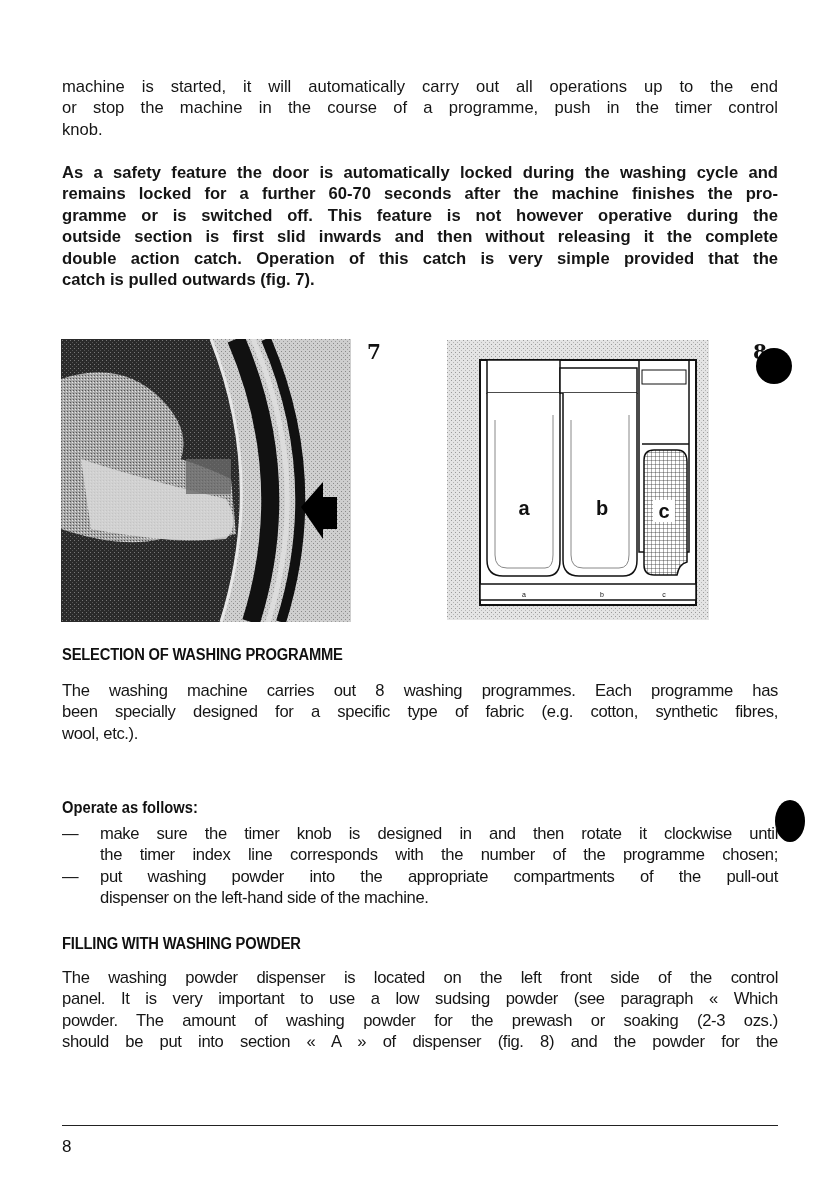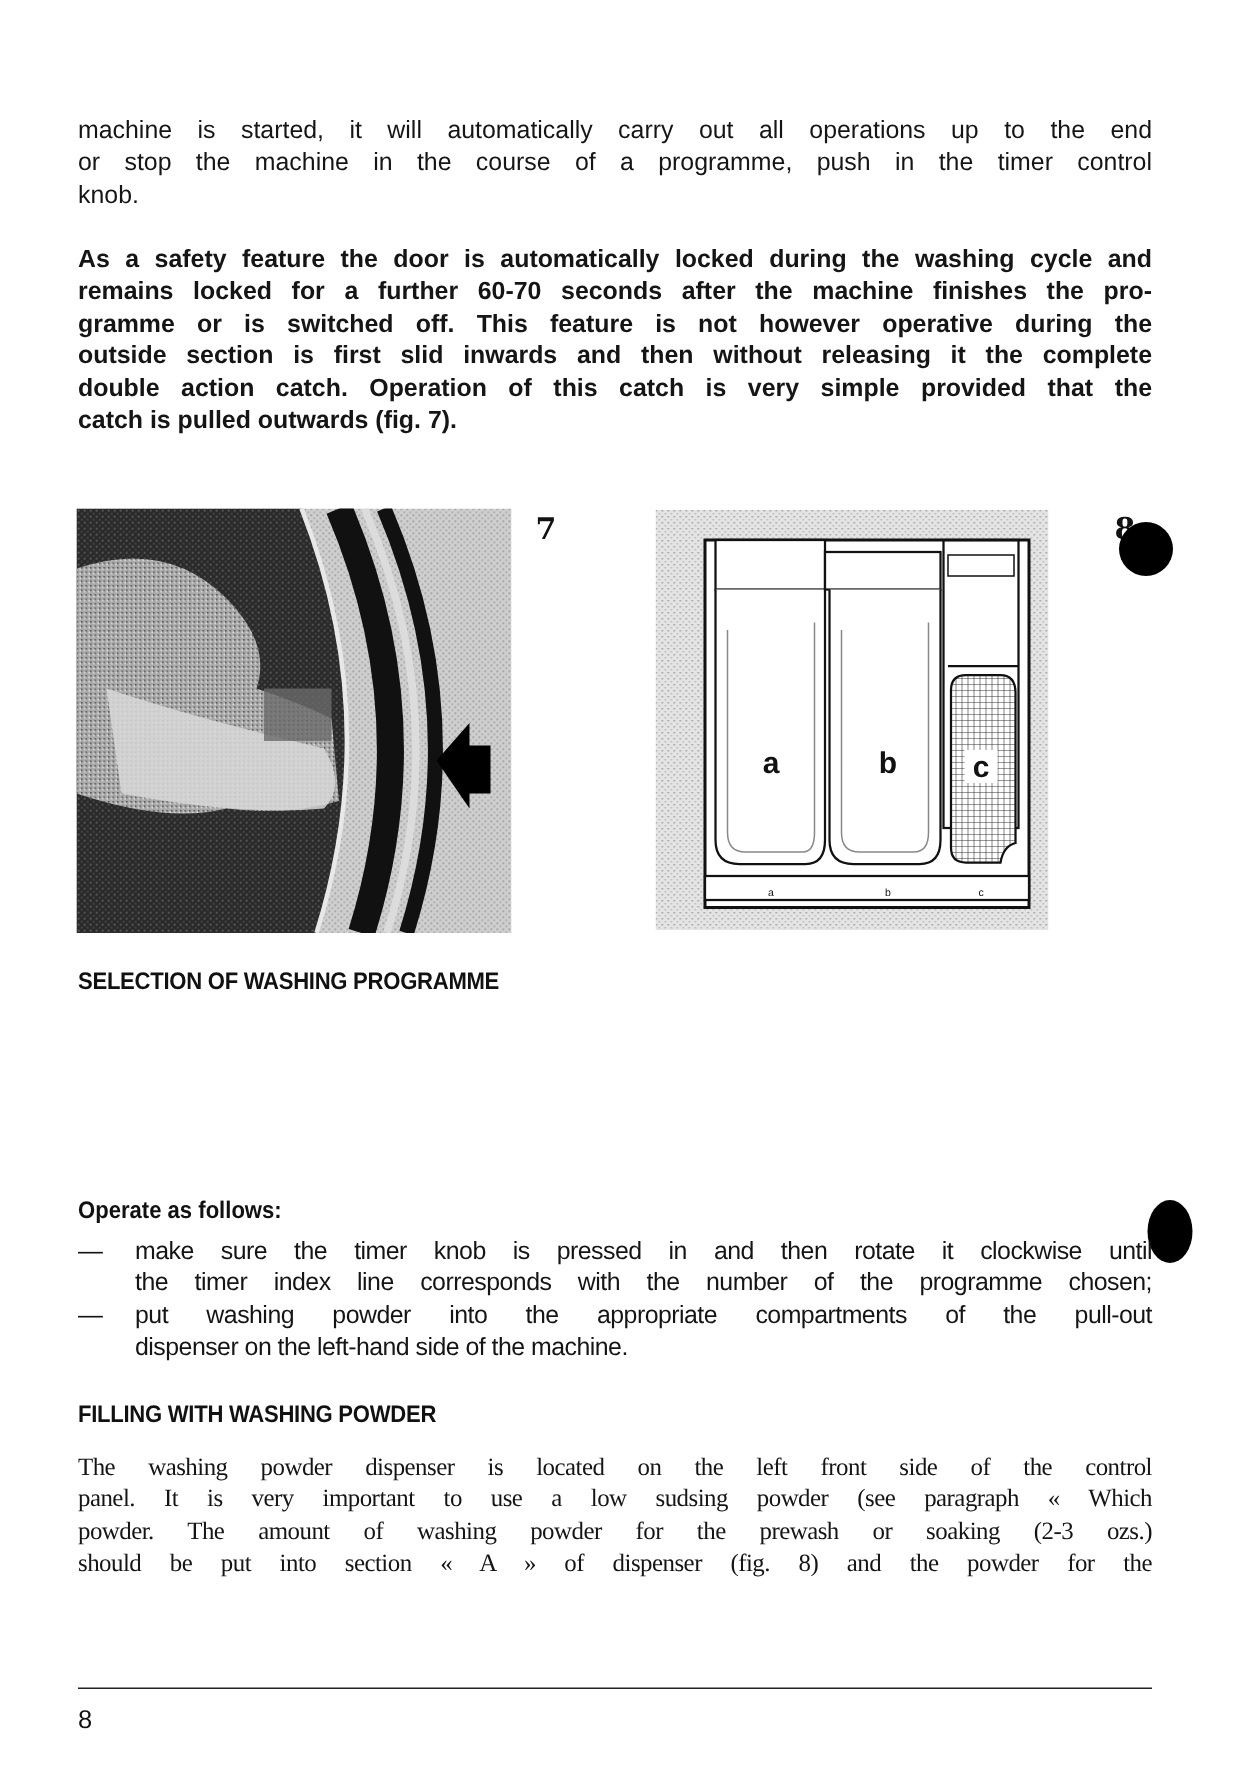--- a/index.html
+++ b/index.html
@@ -1,17 +1,17 @@
 <!DOCTYPE html>
 <html><head>
   <meta charset="utf-8">
   <style>
     html, body { margin: 0; padding: 0; background: #ffffff; }
     body { width: 834px; height: 1190px; position: relative; overflow: hidden; color: #111; }
-    .page { position: absolute; left: 5px; top: 0; width: 662px; height: 1190px; }
+    .page { position: absolute; left: 15px; top: 0; width: 662px; height: 1190px; }
     .txt { position: absolute; left: 47px; width: 716px; font-family: "Liberation Sans", sans-serif; font-size: 16.6px; line-height: 21.4px; text-align: justify; color: #151515; }
     .line { display: block; text-align: justify; text-align-last: justify; white-space: nowrap; height: 21.4px; }
     .line.last { text-align-last: left; }
     .narrow { font-family: "Liberation Sans", sans-serif; letter-spacing: -0.35px; }
     .heading { position: absolute; left: 47px; font-family: "Liberation Sans", sans-serif; font-weight: bold; font-size: 16px; letter-spacing: -0.2px; color: #111; transform: scaleX(0.92); transform-origin: left; }
     .sub { position: absolute; left: 47px; font-family: "Liberation Sans", sans-serif; font-weight: bold; font-size: 16px; transform: scaleX(0.92); transform-origin: left; color: #111; }
     .list { position: absolute; left: 47px; width: 716px; font-family: "Liberation Sans", sans-serif; font-size: 16.6px; line-height: 21.4px; color: #151515; }
     .li { position: relative; padding-left: 38px; }
     .dash { position: absolute; left: 0; top: 0; }
     .fig { position: absolute; }
@@ -117,40 +117,45 @@
       <text x="77" y="257" text-anchor="middle" font-family="Liberation Sans, sans-serif" font-size="7" fill="#111">a</text>
       <text x="155" y="257" text-anchor="middle" font-family="Liberation Sans, sans-serif" font-size="7" fill="#111">b</text>
       <text x="217" y="257" text-anchor="middle" font-family="Liberation Sans, sans-serif" font-size="7" fill="#111">c</text>
     </svg>
   </div>
   <div class="fignum" style="left:738px; top:340px;">8</div>
   <div class="blot" style="left:741px; top:348px; width:36px; height:36px;"></div>
 
   <div class="heading" style="top:646px;">SELECTION OF WASHING PROGRAMME</div>
 
+  <div class="txt narrow" style="top:680px;">
+    <span class="line">The washing machine carries out 8 washing programmes. Each programme has</span>
+    <span class="line">been specially designed for a specific type of fabric (e.g. cotton, synthetic fibres,</span>
+    <span class="line last">wool, etc.).</span>
+  </div>
 
   <div class="sub" style="top:799px;">Operate as follows:</div>
   <div class="blot" style="left:760px; top:800px; width:30px; height:42px;"></div>
 
   <div class="list narrow" style="top:823px;">
     <div class="li">
       <span class="dash">—</span>
-      <span class="line">make sure the timer knob is pressed in and then rotate it clockwise until</span>
+      <span class="line">make sure the timer knob is designed in and then rotate it clockwise until</span>
       <span class="line">the timer index line corresponds with the number of the programme chosen;</span>
     </div>
     <div class="li">
       <span class="dash">—</span>
       <span class="line">put washing powder into the appropriate compartments of the pull-out</span>
       <span class="line last">dispenser on the left-hand side of the machine.</span>
     </div>
   </div>
 
   <div class="heading" style="top:935px;">FILLING WITH WASHING POWDER</div>
 
-  <div class="txt narrow" style="top:967px;font-family:Liberation Serif, serif;">
+  <div class="txt narrow" style="top:967px;">
     <span class="line">The washing powder dispenser is located on the left front side of the control</span>
     <span class="line">panel. It is very important to use a low sudsing powder (see paragraph « Which</span>
     <span class="line">powder. The amount of washing powder for the prewash or soaking (2-3 ozs.)</span>
     <span class="line">should be put into section « A » of dispenser (fig. 8) and the powder for the</span>
   </div>
 
   <div class="rule"></div>
   <div class="pagenum">8</div>
 </div>
 

